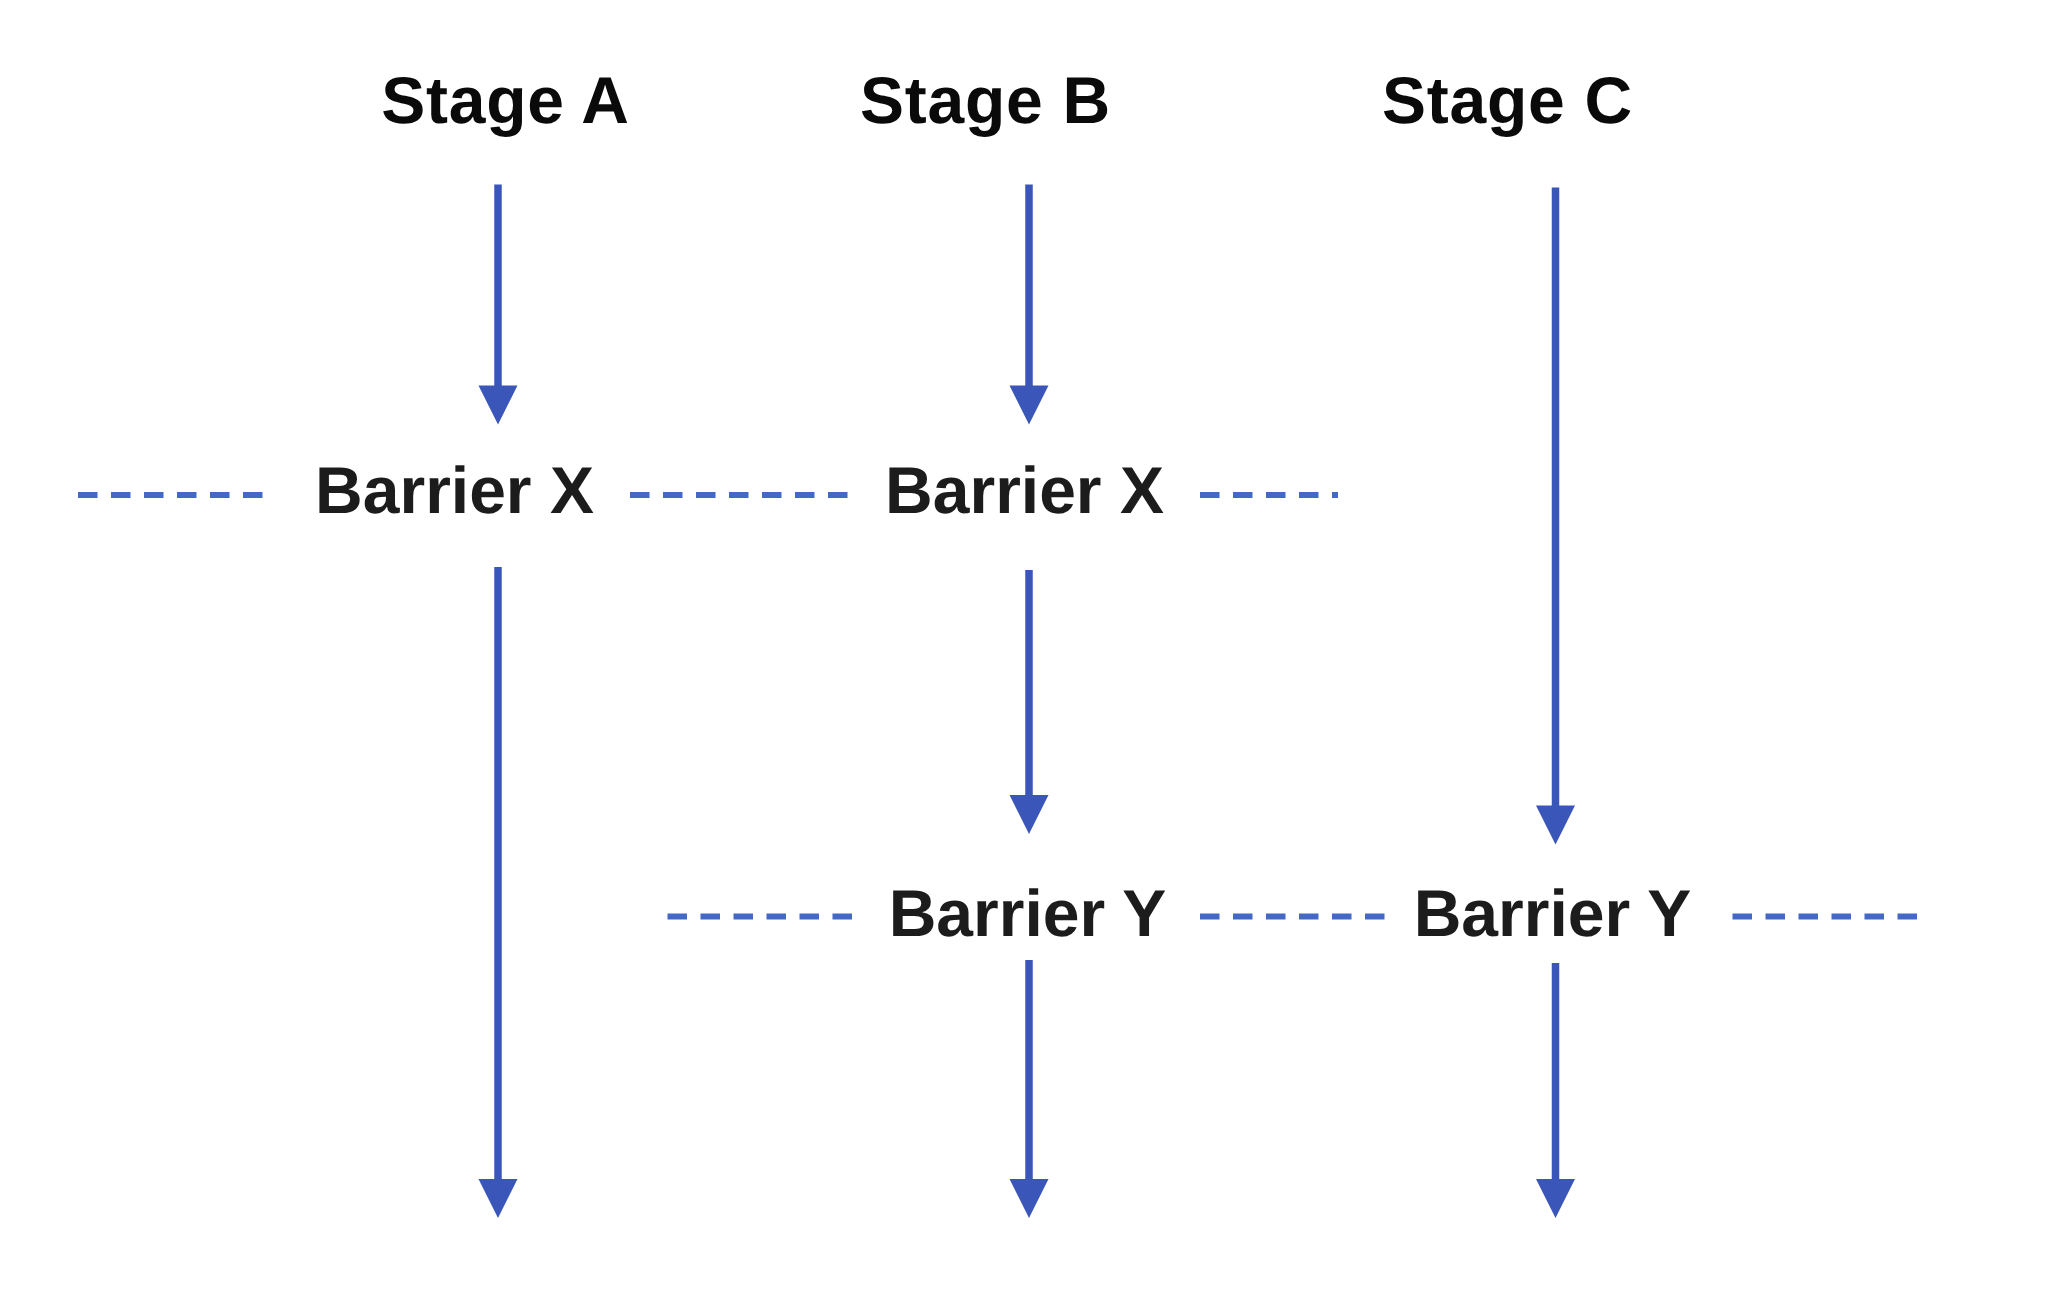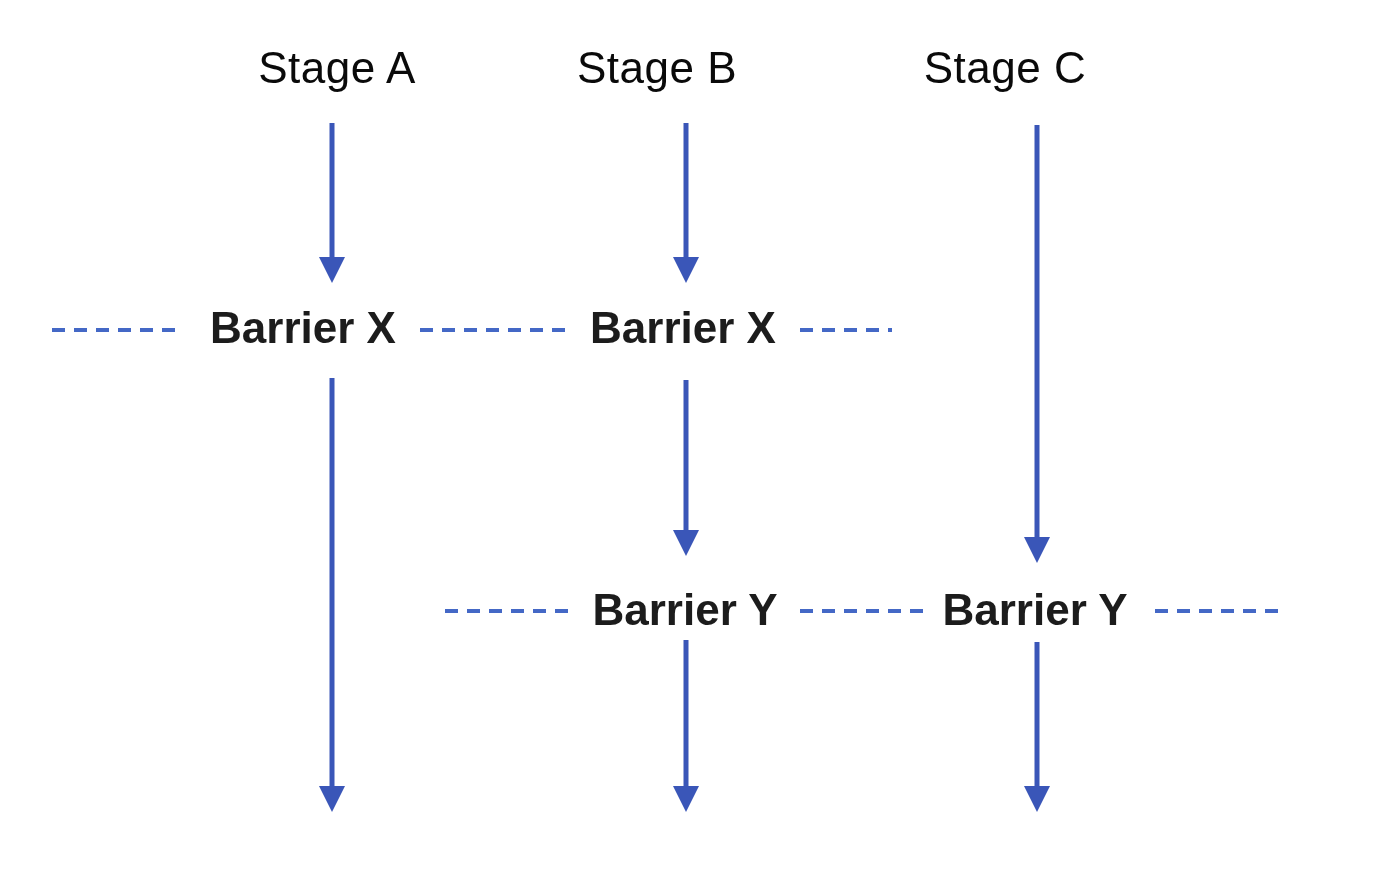--- a/index.html
+++ b/index.html
@@ -23,21 +23,21 @@
     height: 875px;
   }
   .label {
     position: absolute;
     transform: translate(-50%, -50%);
     white-space: nowrap;
     color: #141414;
   }
   .stage-title {
     font-size: 44px;
-    font-weight: 400;
+    font-weight: 700;
     letter-spacing: 0.5px;
     color: #0a0a0a;
   }
   .barrier-label {
     font-size: 44px;
     font-weight: 700;
     color: #1c1c1c;
   }
   .flow-line { stroke-width: 5; fill: none; }
   .barrier-dash { stroke-width: 4; fill: none; stroke-dasharray: 13 9; }

